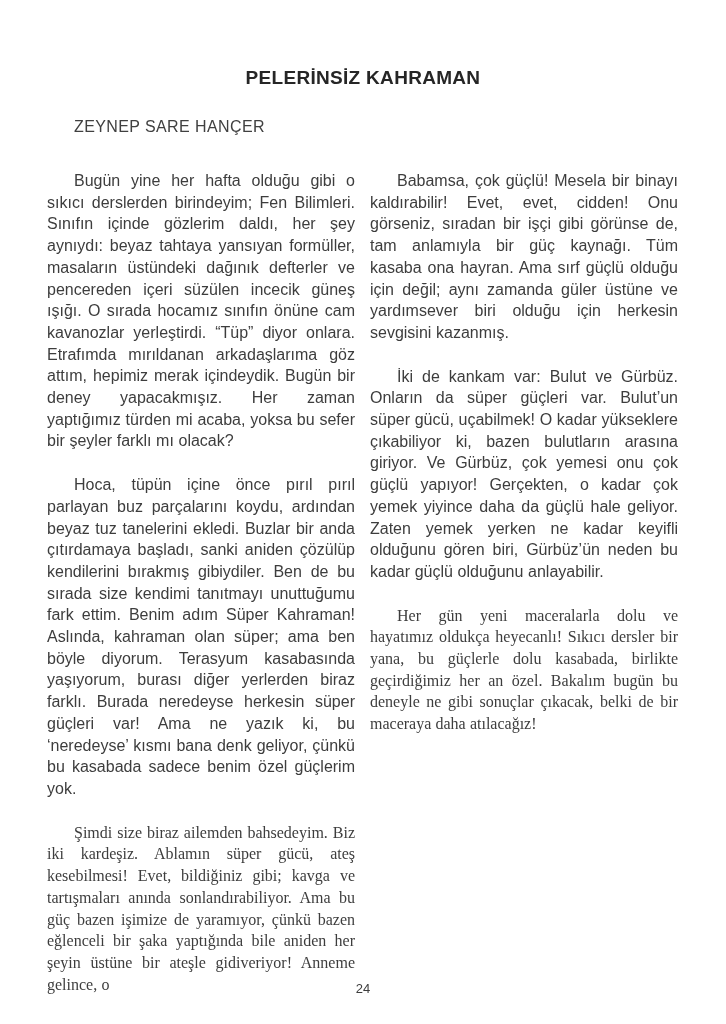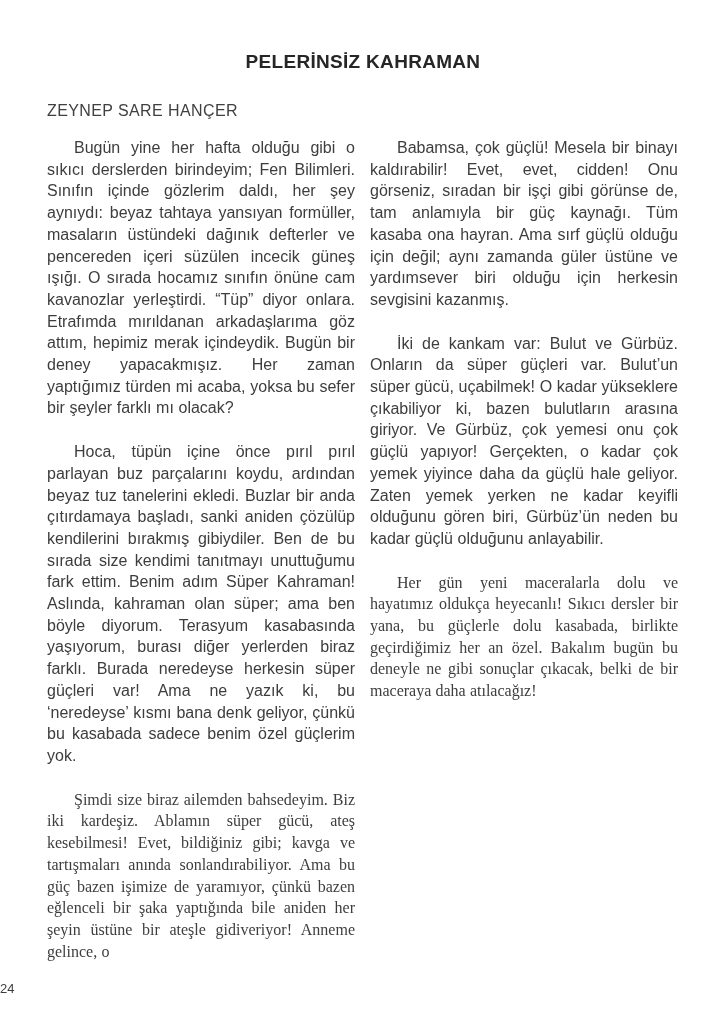--- a/index.html
+++ b/index.html
@@ -11,39 +11,39 @@
     position: relative;
     width: 726px;
     height: 1024px;
     background: #ffffff;
     font-family: "Liberation Sans", sans-serif;
     color: #3d3d3d;
     overflow: hidden;
     box-sizing: border-box;
   }
   .title {
-    margin: 0;
+    margin: 16px;
     padding-top: 50px;
     text-align: center;
     font-size: 19px;
     font-weight: bold;
     letter-spacing: 0.3px;
     color: #262626;
     line-height: 24px;
   }
   .author {
-    margin: 26px 47px 0 47px;
+    margin: 26px 47px 0 74px;
     font-size: 16px;
     letter-spacing: 0.4px;
     color: #404040;
     line-height: 21px;
   }
   .columns {
     display: flex;
-    margin: 16px 47px 0 47px;
+    margin: 33px 47px 0 47px;
     gap: 15px;
   }
   .col {
     width: 308px;
     flex: 0 0 308px;
   }
   .para {
     margin: 0 0 22px 0;
     font-size: 16px;
     line-height: 21.7px;
@@ -58,20 +58,21 @@
   }
   .para:last-child {
     margin-bottom: 0;
     font-family: Liberation Serif, serif;
   }
   .pagenum {
     position: absolute;
     bottom: 28px;
     left: 0;
     width: 100%;
+    text-align: center;
     font-size: 13px;
     color: #3d3d3d;
   }
 </style>
 </head>
 <body>
 
 <div class="page">
 
   <h1 class="title">PELERİNSİZ KAHRAMAN</h1>

